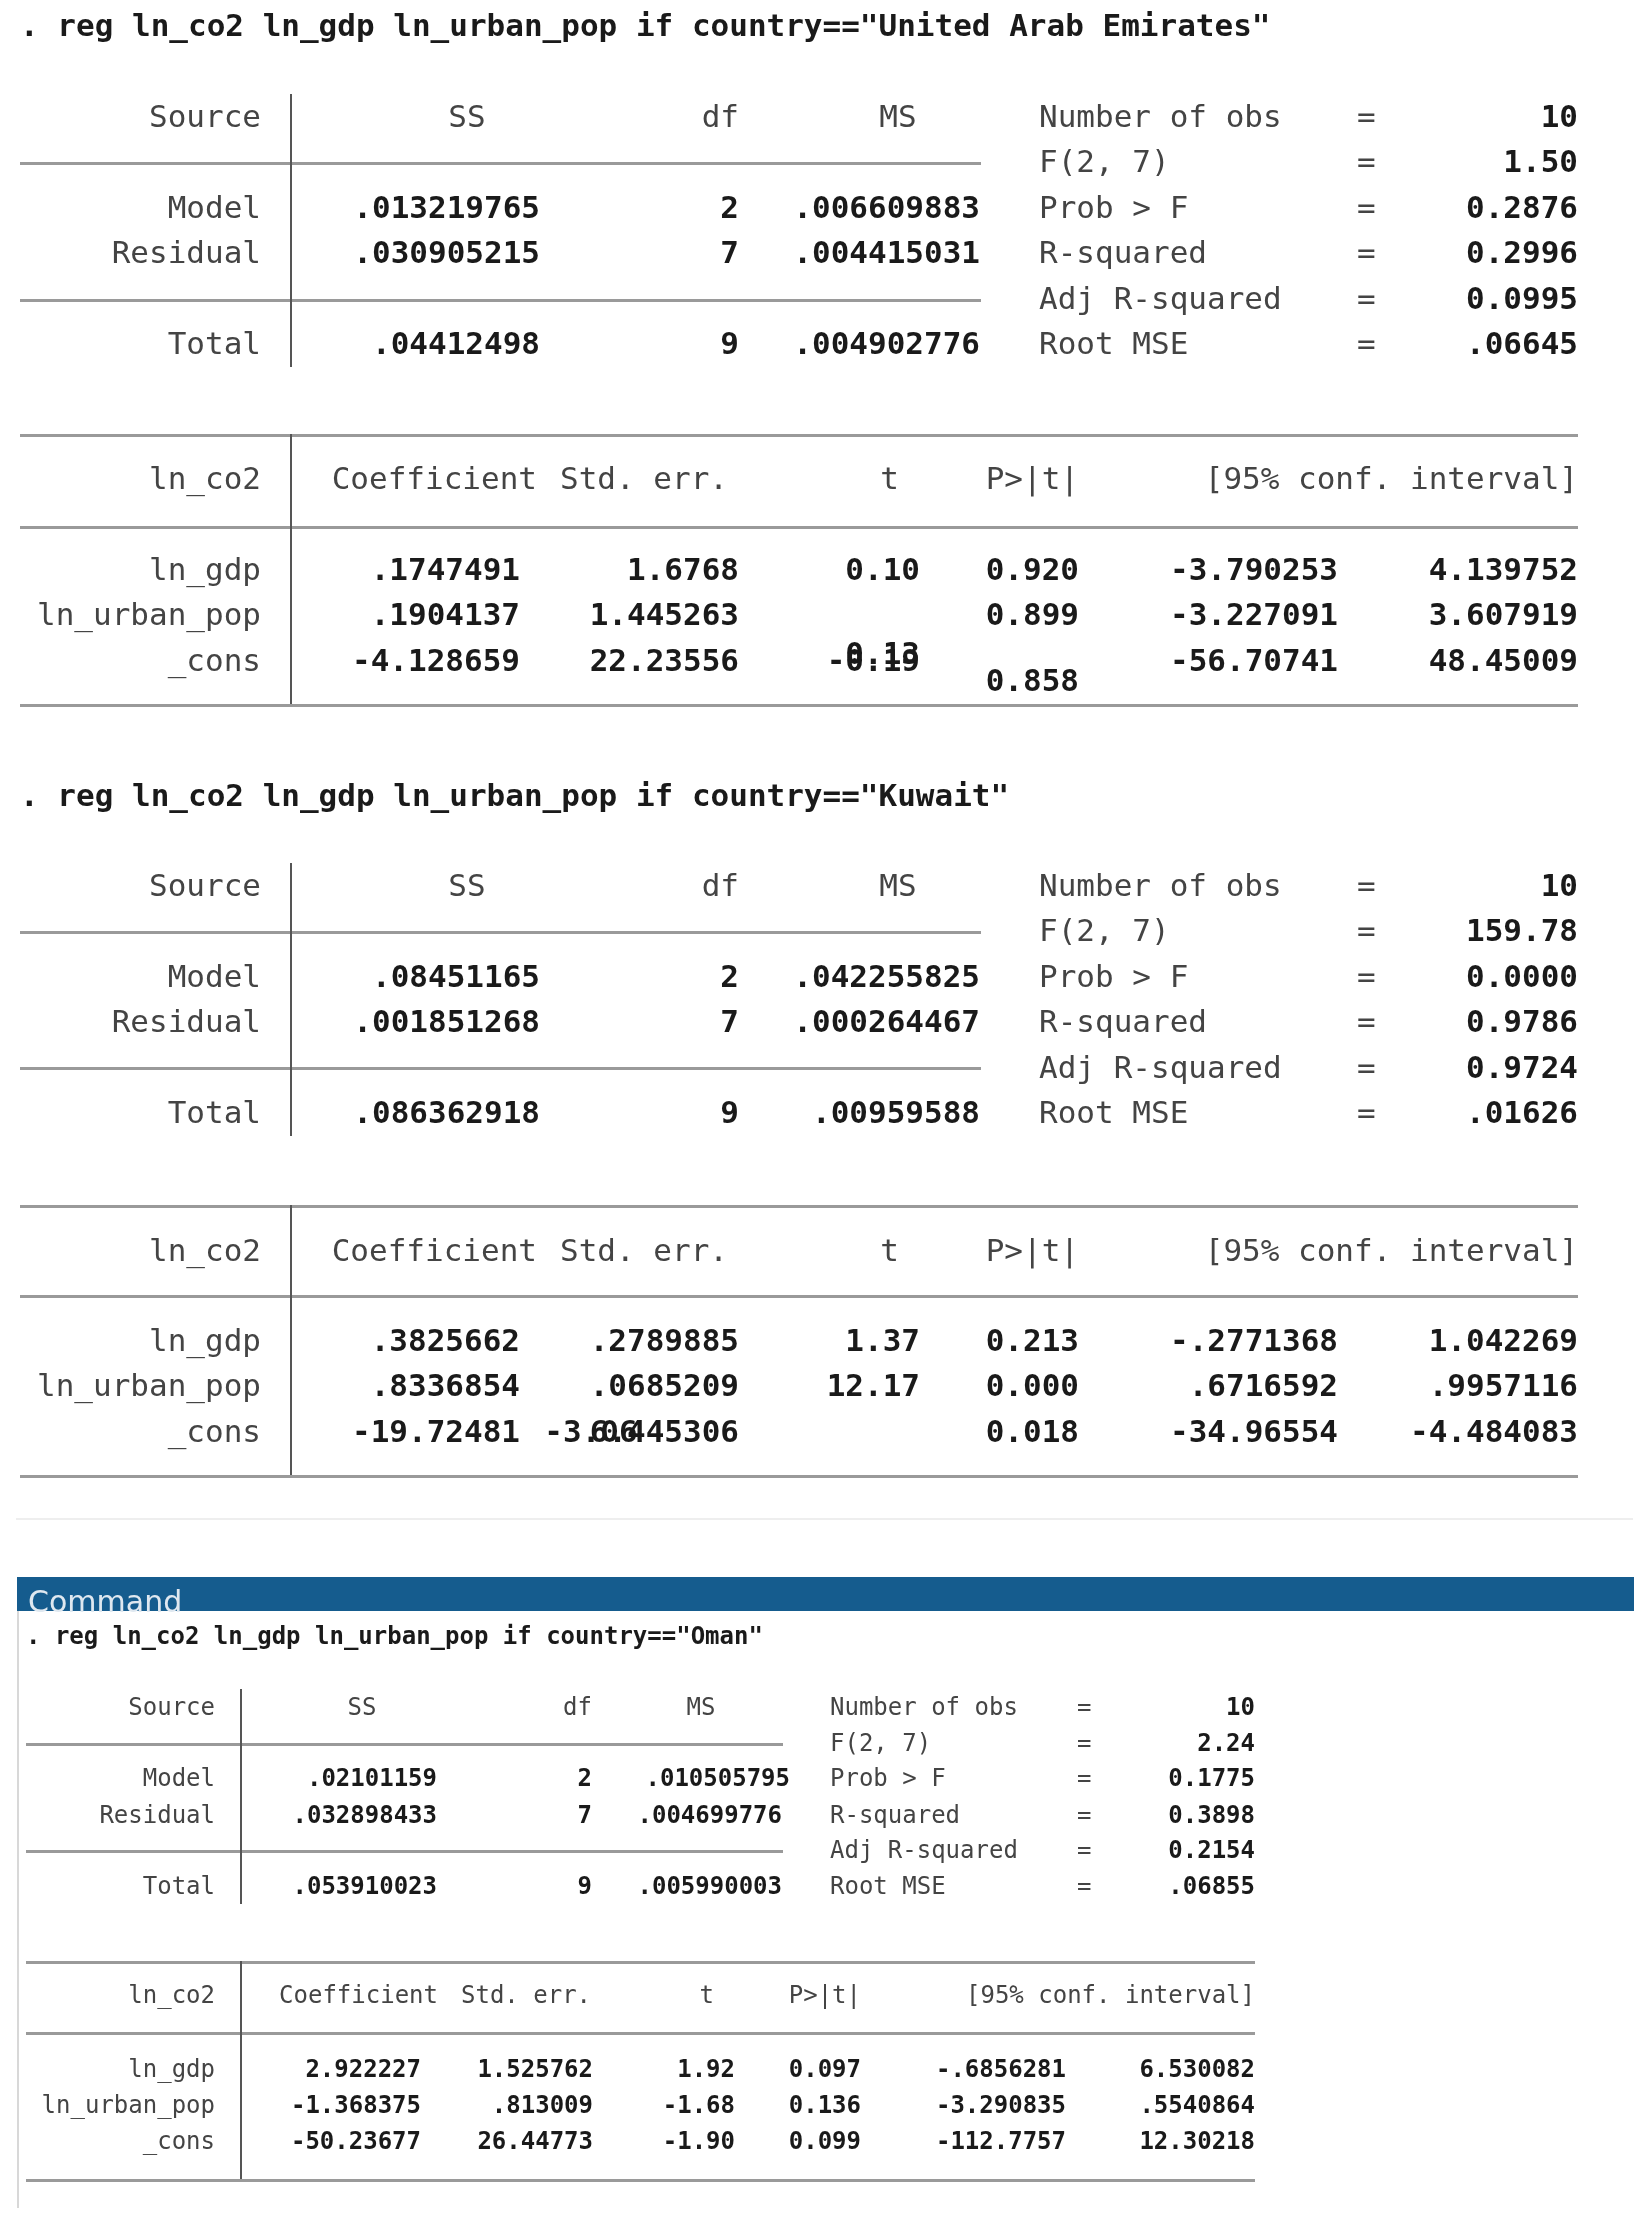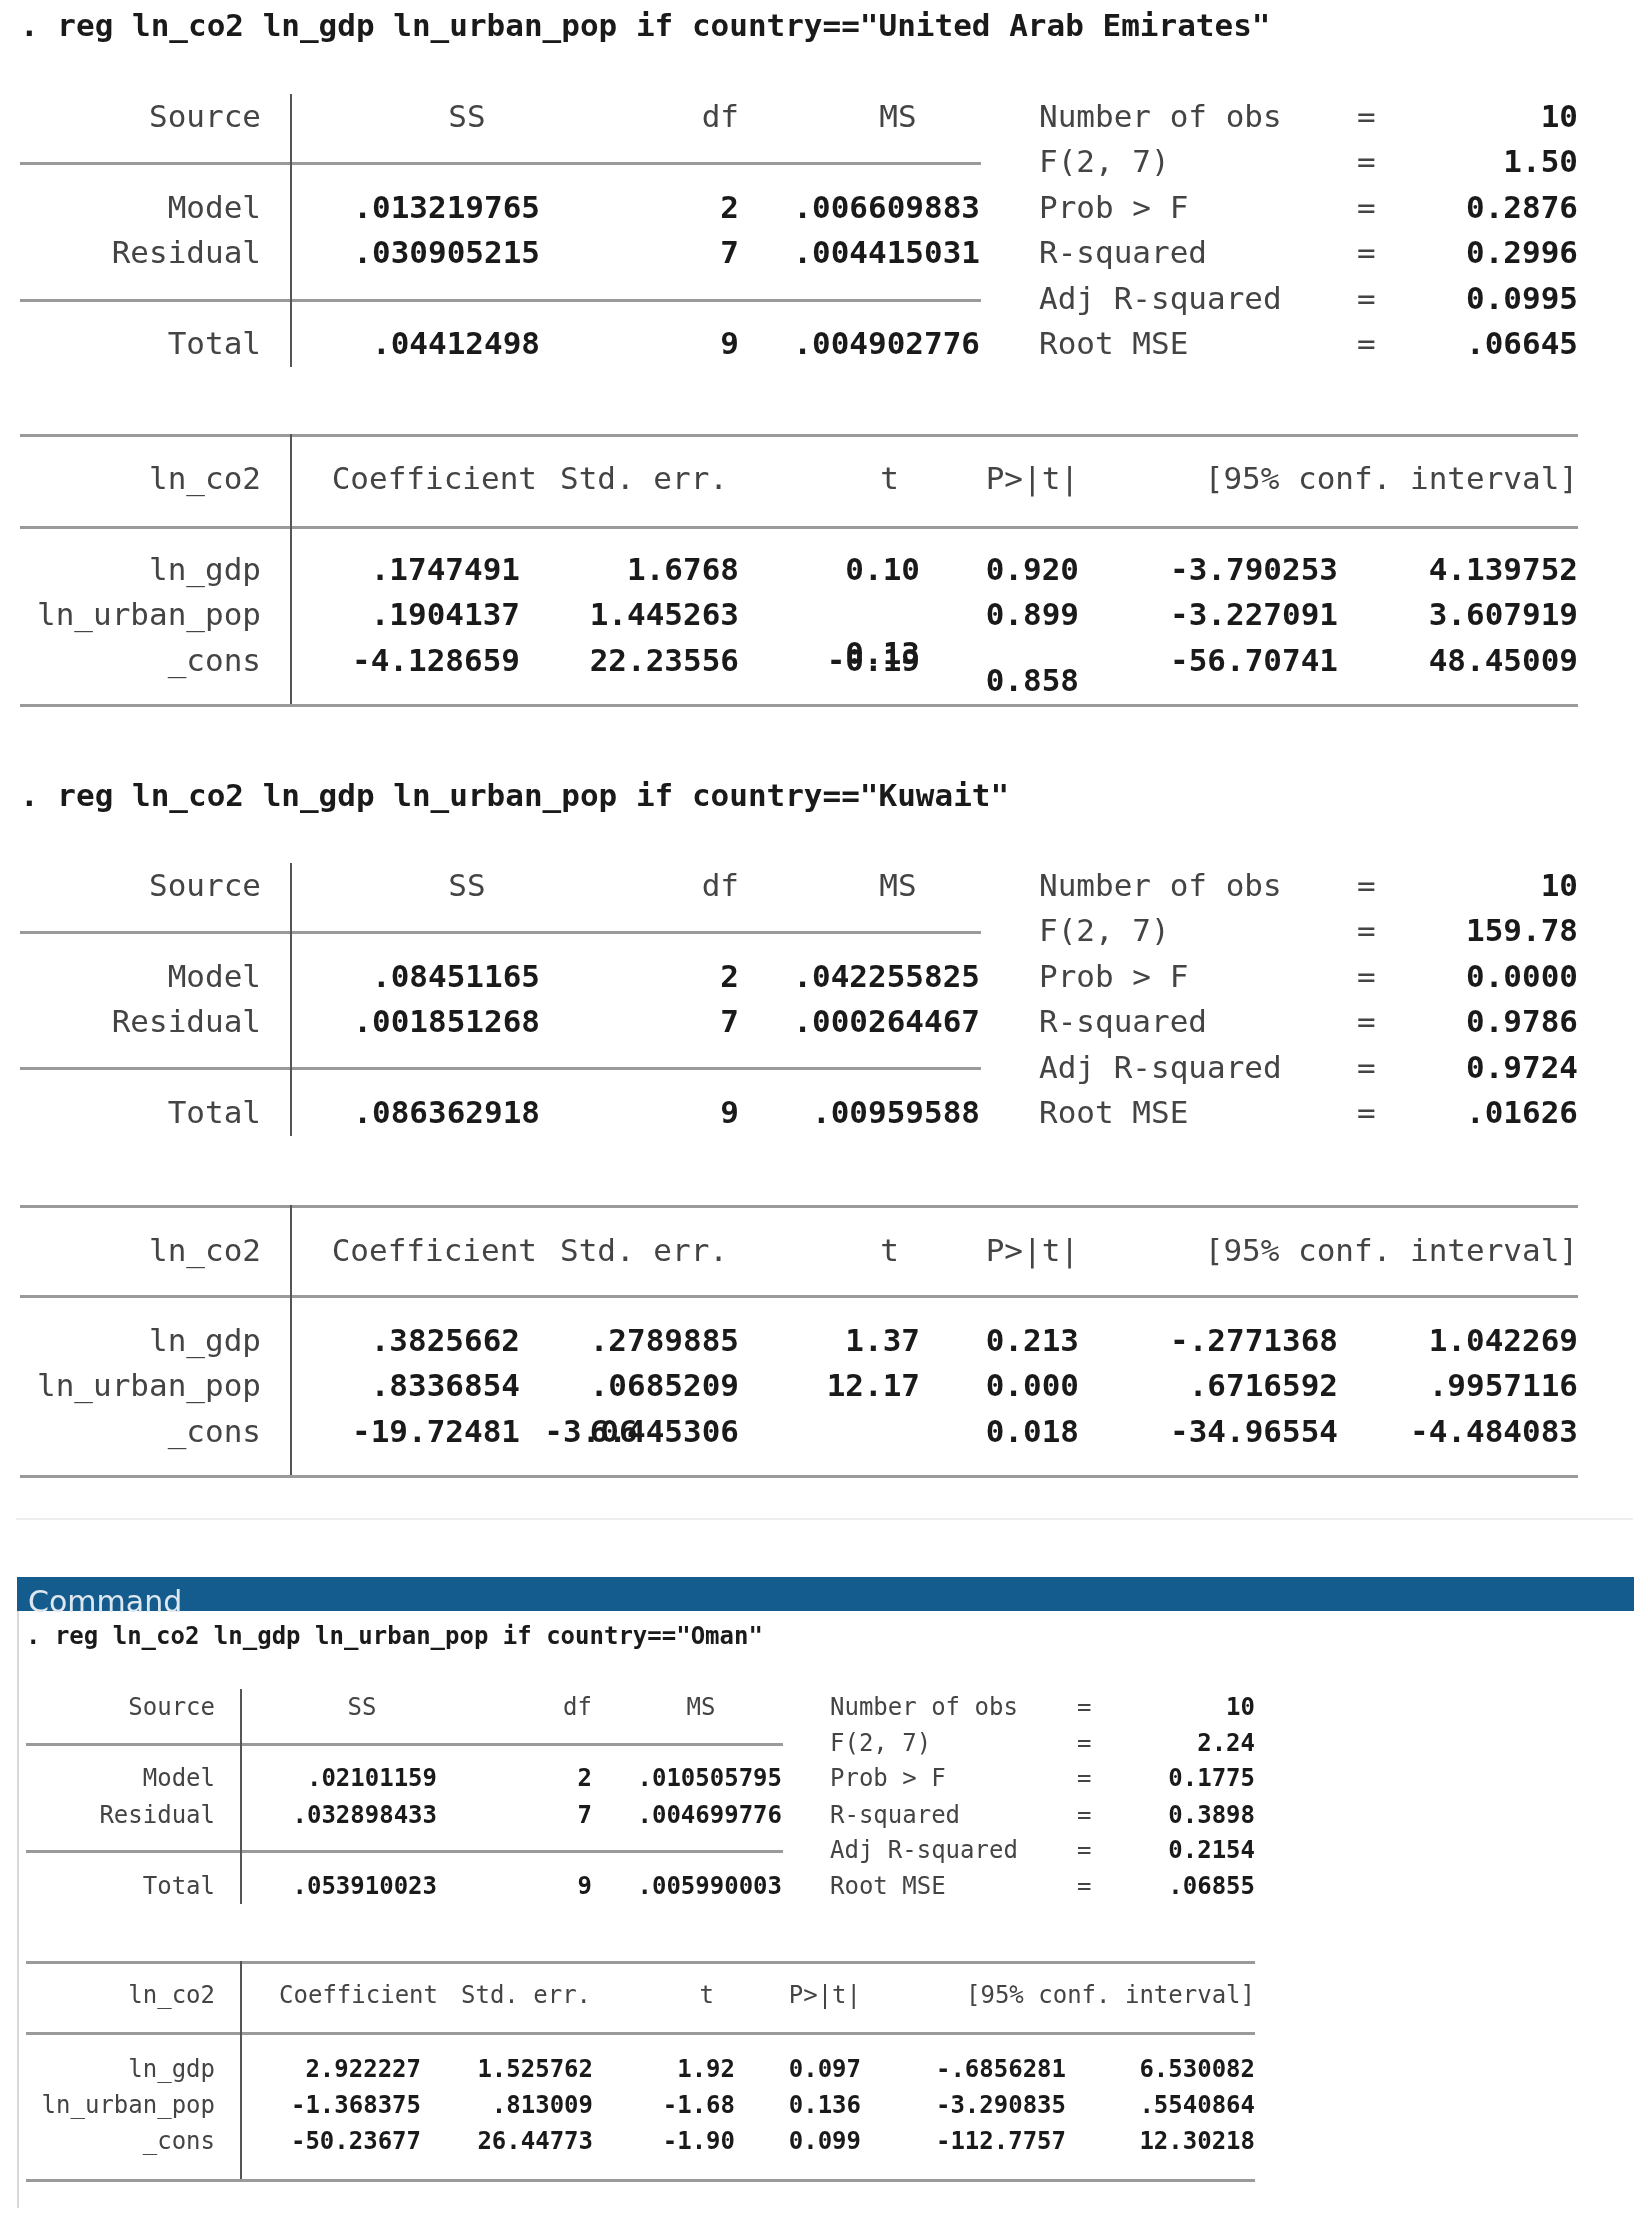--- a/index.html
+++ b/index.html
@@ -161,21 +161,21 @@
     <div class="vline" style="left: 290px; top: 1205px; height: 270px;"></div>
     <div class="abs small cmd" style="left: 26px; top: 1618px;">. reg ln_co2 ln_gdp ln_urban_pop if country=="Oman"</div>
     <div class="abs small hdr" style="left: -443px; width: 658px; text-align: right; top: 1689px;">Source</div>
     <div class="abs small hdr" style="left: 33px; width: 658px; text-align: center; top: 1689px;">SS</div>
     <div class="abs small hdr" style="left: -66px; width: 658px; text-align: right; top: 1689px;">df</div>
     <div class="abs small hdr" style="left: 372px; width: 658px; text-align: center; top: 1689px;">MS</div>
     <div class="hline" style="left: 26px; width: 757px; top: 1743px;"></div>
     <div class="abs small hdr" style="left: -443px; width: 658px; text-align: right; top: 1760px;">Model</div>
     <div class="abs small bold" style="left: -221px; width: 658px; text-align: right; top: 1760px;">.02101159</div>
     <div class="abs small bold" style="left: -66px; width: 658px; text-align: right; top: 1760px;">2</div>
-    <div class="abs small bold" style="left: 124px; width: 658px; text-align: right; top: 1760px;">.010505795</div>
+    <div class="abs small bold" style="left: 132px; width: 658px; text-align: right; top: 1760px;">.010505795</div>
     <div class="abs small hdr" style="left: -443px; width: 658px; text-align: right; top: 1797px;">Residual</div>
     <div class="abs small bold" style="left: -221px; width: 658px; text-align: right; top: 1797px;">.032898433</div>
     <div class="abs small bold" style="left: -66px; width: 658px; text-align: right; top: 1797px;">7</div>
     <div class="abs small bold" style="left: 124px; width: 658px; text-align: right; top: 1797px;">.004699776</div>
     <div class="abs small hdr" style="left: -443px; width: 658px; text-align: right; top: 1868px;">Total</div>
     <div class="abs small bold" style="left: -221px; width: 658px; text-align: right; top: 1868px;">.053910023</div>
     <div class="abs small bold" style="left: -66px; width: 658px; text-align: right; top: 1868px;">9</div>
     <div class="abs small bold" style="left: 124px; width: 658px; text-align: right; top: 1868px;">.005990003</div>
     <div class="hline" style="left: 26px; width: 757px; top: 1850px;"></div>
     <div class="vline" style="left: 240px; top: 1689px; height: 215px;"></div>

